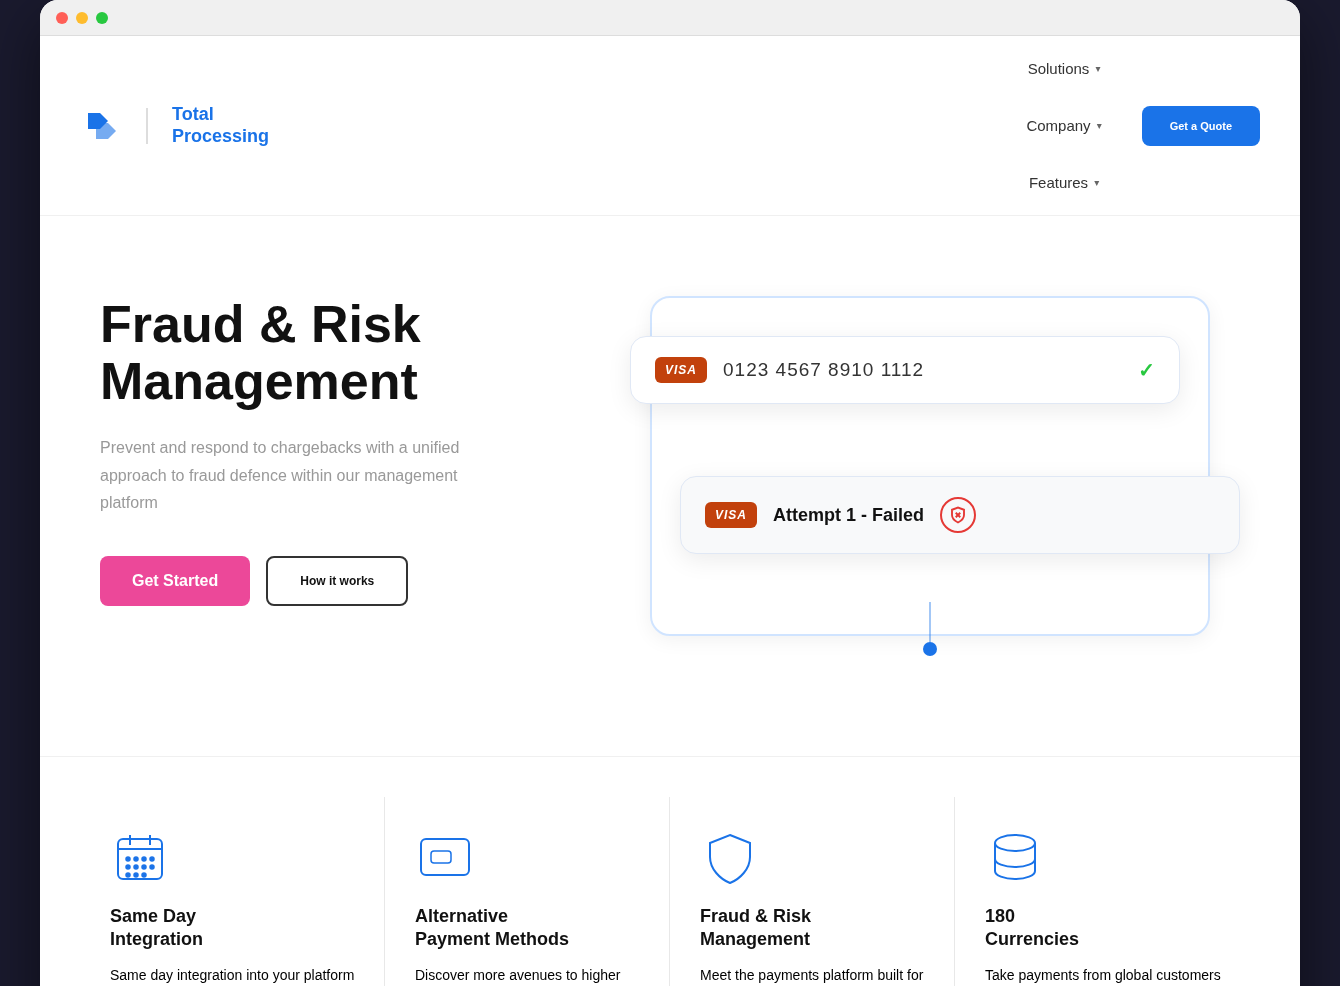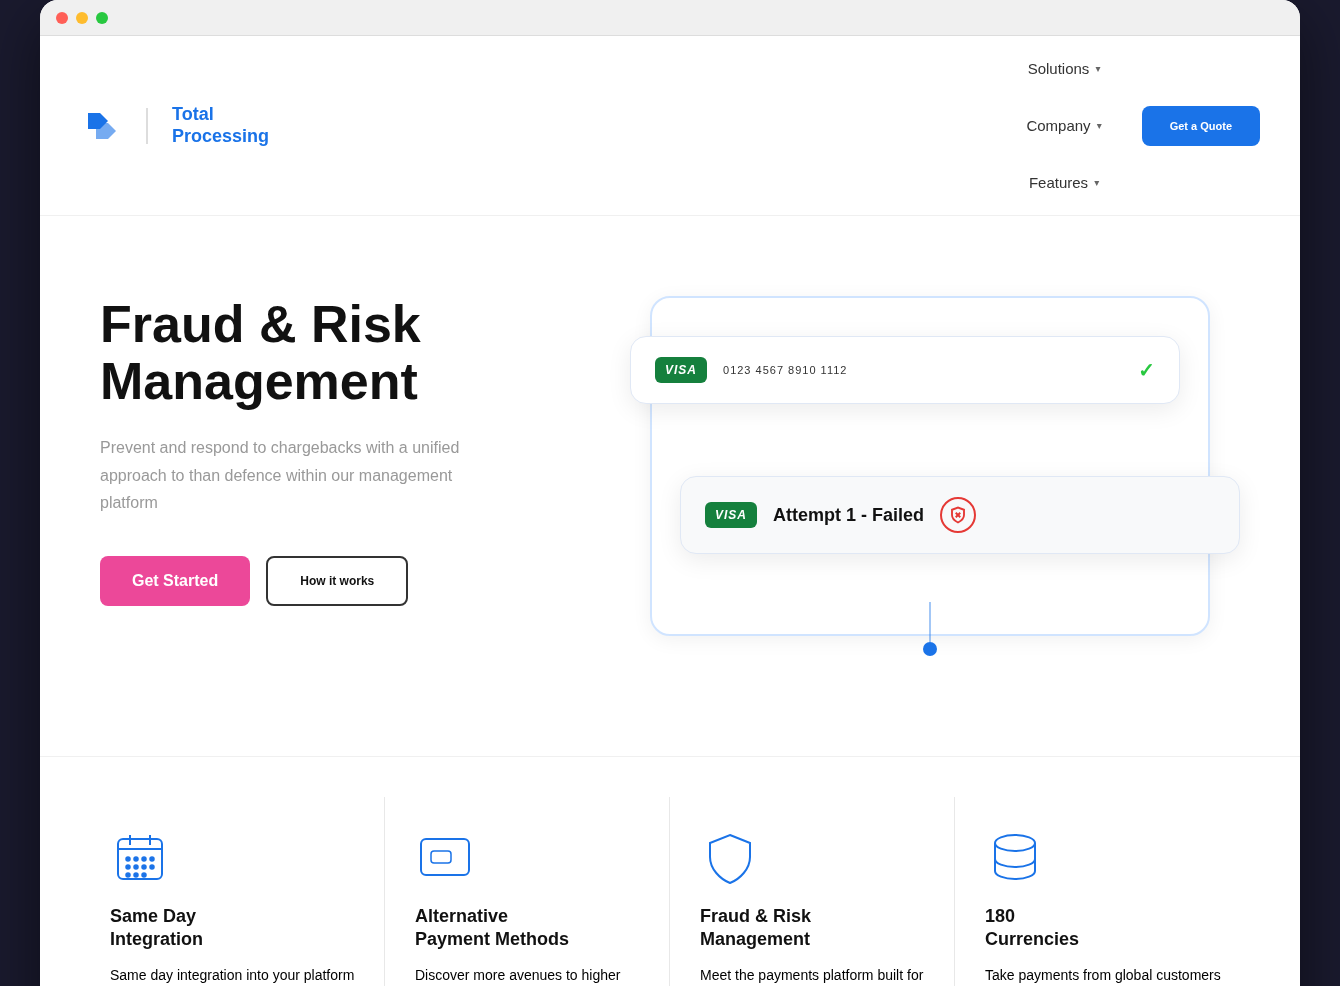--- a/index.html
+++ b/index.html
@@ -184,32 +184,32 @@
       border-radius: 16px;
       border: 1.5px solid #e0e8f5;
       box-shadow: 0 6px 24px rgba(0,0,0,0.08);
       padding: 20px 24px;
       display: flex;
       align-items: center;
       gap: 16px;
       z-index: 2;
     }
     .visa-badge {
-      background: #15803d;
+      background: #c2410c;
       color: #fff;
       font-size: 12px;
       font-weight: 800;
       font-style: italic;
       padding: 6px 10px;
       border-radius: 6px;
       letter-spacing: 1px;
     }
     .card-number {
       flex: 1;
-      font-size: 11px;
+      font-size: 19px;
       font-weight: 500;
       color: #333;
       letter-spacing: 1px;
     }
     .checkmark {
       color: #28c840;
       font-size: 20px;
       font-weight: 700;
     }
 
@@ -352,21 +352,21 @@
 
       <button class="btn-quote">Get a Quote</button>
     </nav>
 
     <div class="hero">
       <div class="hero-left">
         <h1 class="hero-title">
           <span>Fraud &amp; Risk</span><br>
           <span>Management</span>
         </h1>
-        <p class="hero-desc">Prevent and respond to chargebacks with a unified approach to than defence within our management platform</p>
+        <p class="hero-desc">Prevent and respond to chargebacks with a unified approach to fraud defence within our management platform</p>
         <div class="hero-buttons">
           <button class="btn-primary">Get Started</button>
           <button class="btn-secondary">How it works</button>
         </div>
       </div>
 
       <div class="hero-right">
         <div class="card-container">
 
           <div class="card-main"></div>

